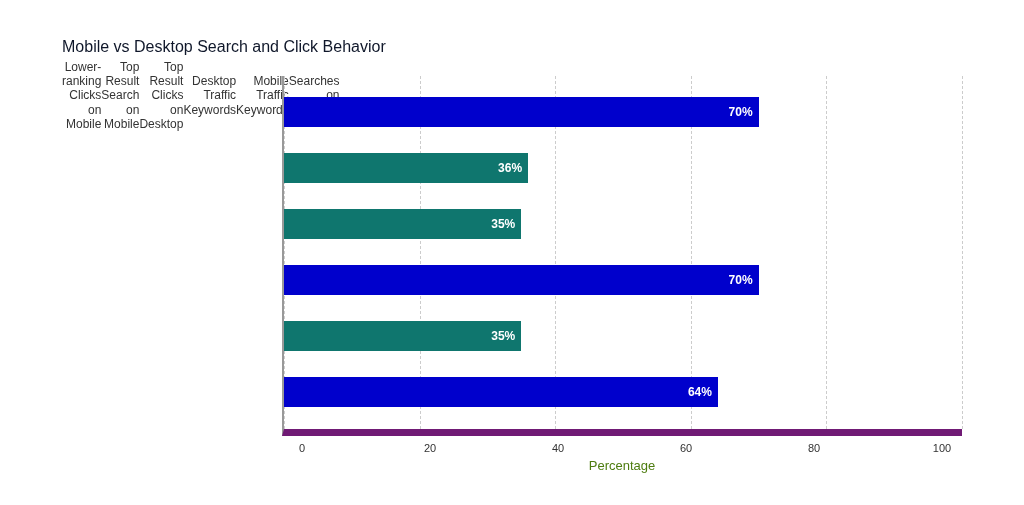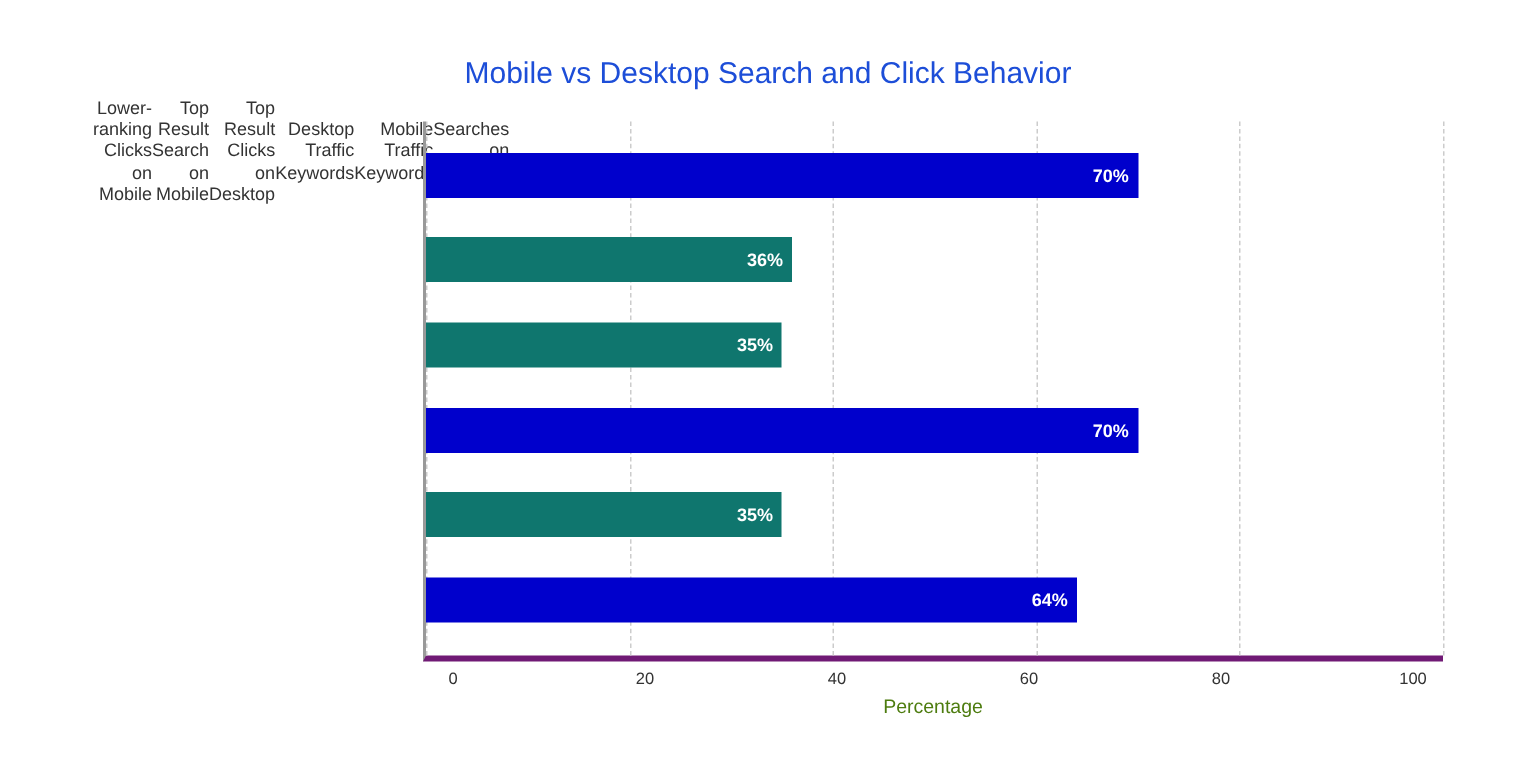--- a/index.html
+++ b/index.html
@@ -14,24 +14,24 @@
       overflow: hidden;
     }
     .chart-container {
       background: #fff;
       width: 960px;
       height: 470px;
       padding: 20px 30px 50px 30px;
       position: relative;
     }
     .chart-title {
-      text-align: center;
-      font-size: 20px;
+      text-align: left;
+      font-size: 16px;
       font-weight: normal;
-      color: #1d4ed8;
+      color: #0f172a;
       margin-bottom: 20px;
     }
     .chart-area {
       display: flex;
       width: 100%;
       height: 360px;
       position: relative;
     }
     .y-labels {
       display: flex;
@@ -49,21 +49,21 @@
       line-height: 1.2;
       height: 40px;
       display: flex;
       align-items: center;
       justify-content: flex-end;
     }
     .bars-and-grid {
       flex: 1;
       position: relative;
       border-left: 2px solid #999;
-      border-bottom: 4px solid #701a75;
+      border-bottom: 7px solid #701a75;
     }
     .grid-lines {
       position: absolute;
       top: 0;
       left: 0;
       width: 100%;
       height: 100%;
       display: flex;
       justify-content: space-between;
     }

